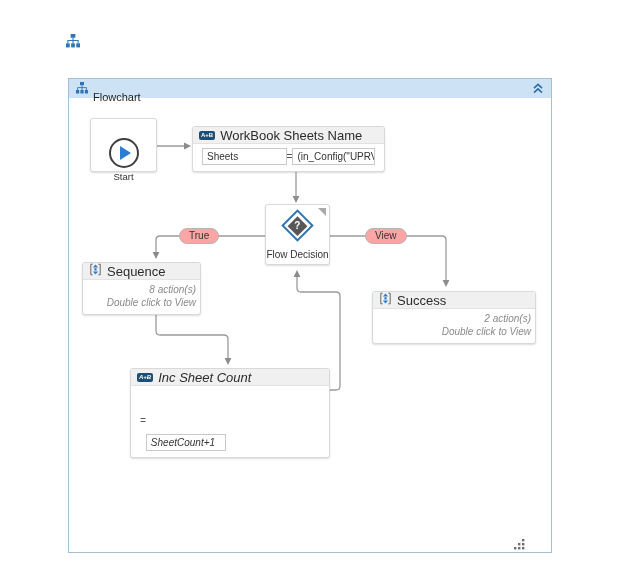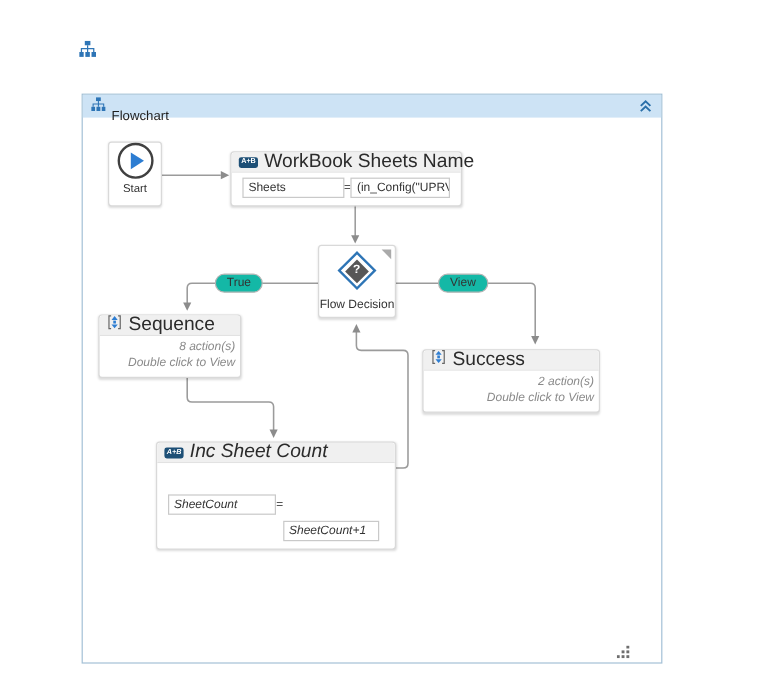--- a/index.html
+++ b/index.html
@@ -15,34 +15,34 @@
   .collapse-btn { margin-left:auto; cursor:pointer; display:flex; align-items:center; }
 
   .mini-icon { position:absolute; left:66px; top:34px; }
 
   
   .card { position:absolute; background:#ffffff; border:1px solid #d9d9d9; border-radius:3px;
           box-shadow:0 1px 2px rgba(0,0,0,0.14); z-index:3; }
   .card-header { height:17px; background:#f0f0f0; border-bottom:1px solid #e2e2e2;
                  display:flex; align-items:center; gap:5px; padding:0 6px;
                  border-radius:3px 3px 0 0; }
-  .card-title { font-size:16px; color:#2b2b2b; white-space:nowrap; }
+  .card-title { font-size:13px; color:#2b2b2b; white-space:nowrap; }
   .ab-badge { background:#1d4f76; color:#ffffff; font-size:6px; font-weight:bold;
               padding:1px 2px; border-radius:2px; line-height:7px; }
   .assign-body { display:flex; align-items:center; gap:0; padding:4px 9px 6px 9px; }
   .expr-box { height:17px; border:1px solid #c9c9c9; background:#fff; font-size:10px;
               color:#333; padding:0 4px; display:flex; align-items:center;
               overflow:hidden; white-space:nowrap; }
   .eq { font-size:10px; color:#555; }
 
   .seq-body { text-align:right; font-size:10px; font-style:italic; color:#8a8a8a;
               line-height:13px; padding:3px 4px 5px 4px; }
 
   
-  .start-card { left:90px; top:118px; width:45px; height:54px; text-align:center; padding-top:0; }
+  .start-card { left:90px; top:118px; width:67px; height:54px; text-align:center; padding-top:19px; }
   .start-circle { width:30px; height:30px; border:2.5px solid #404040; border-radius:50%;
                   margin:0 auto; display:flex; align-items:center; justify-content:center; }
   .play-tri { width:0; height:0; border-left:11px solid #2d7dd2;
               border-top:7px solid transparent; border-bottom:7px solid transparent; margin-left:3px; }
   .start-label { font-size:9.5px; color:#333; margin-top:3px; }
 
   
   .decision-card { left:265px; top:204px; width:65px; height:61px; }
   .fold-corner { position:absolute; top:3px; right:3px; width:0; height:0;
                  border-top:8px solid #aaaaaa; border-left:8px solid transparent; }
@@ -51,25 +51,25 @@
              background:#fff; display:flex; align-items:center; justify-content:center; }
   .d-inner { width:14px; height:14px; background:#575757; display:flex; align-items:center;
              justify-content:center; }
   .d-q { transform:rotate(-45deg); color:#fff; font-size:10px; font-weight:bold; }
   .decision-label { position:absolute; bottom:4px; width:100%; text-align:center;
                     font-size:10px; color:#333; }
 
   
   .wb-card  { left:192px; top:126px; width:193px; }
   .seq-card { left:82px;  top:262px; width:119px; }
-  .suc-card { left:352px; top:291px; width:148px; }
+  .suc-card { left:372px; top:291px; width:164px; }
   .inc-card { left:130px; top:368px; width:200px;font-style:italic; }
 
   
-  .pill { position:absolute; z-index:4; background:#14b8a6; border:1px solid #b5b5b5;
+  .pill { position:absolute; z-index:4; background:#fca5a5; border:1px solid #b5b5b5;
           border-radius:9px; font-size:10px; color:#333; padding:1px 9px; line-height:12px; }
   .pill-true  { left:179px; top:228px; }
   .pill-false { left:365px; top:228px; }
 
   
   .wires { position:absolute; left:0; top:0; width:632px; height:573px; z-index:2;
            pointer-events:none; }
 
   .resize-grip { position:absolute; left:514px; top:536px; z-index:5; cursor:nwse-resize; }
 </style>
@@ -211,21 +211,20 @@
       <div>Double click to View</div>
     </div>
   </div>
 
   <div class="card inc-card">
     <div class="card-header">
       <span class="ab-badge">A+B</span>
       <span class="card-title">Inc Sheet Count</span>
     </div>
     <div class="assign-body">
-      <div class="expr-box" style="width:90px;">SheetCount</div>
       <span class="eq">=</span>
       <div class="expr-box" style="width:80px;margin-top:44px;">SheetCount+1</div>
     </div>
   </div>
 
   <span class="resize-grip">
     <svg width="11" height="11" viewBox="0 0 11 11">
       <g fill="#6e6e6e">
         <rect x="8" y="0" width="2.4" height="2.4"></rect>
         <rect x="4" y="4" width="2.4" height="2.4"></rect>

